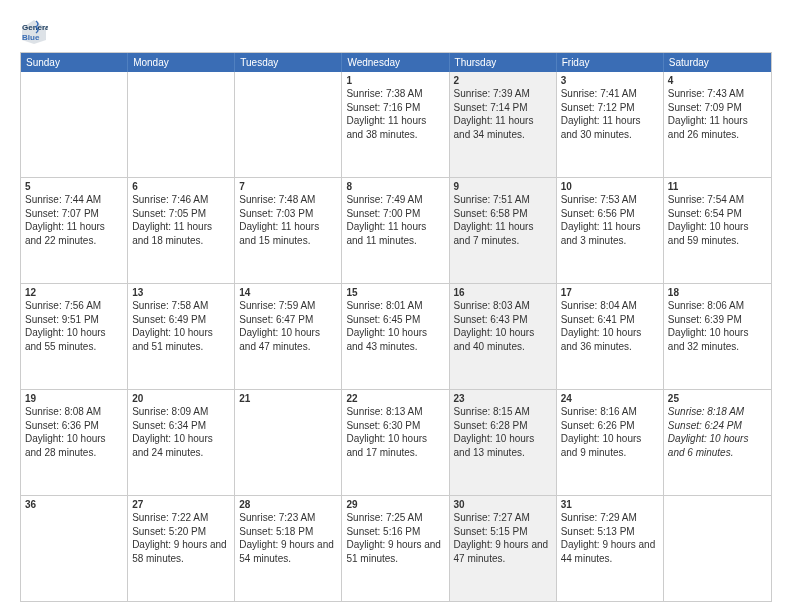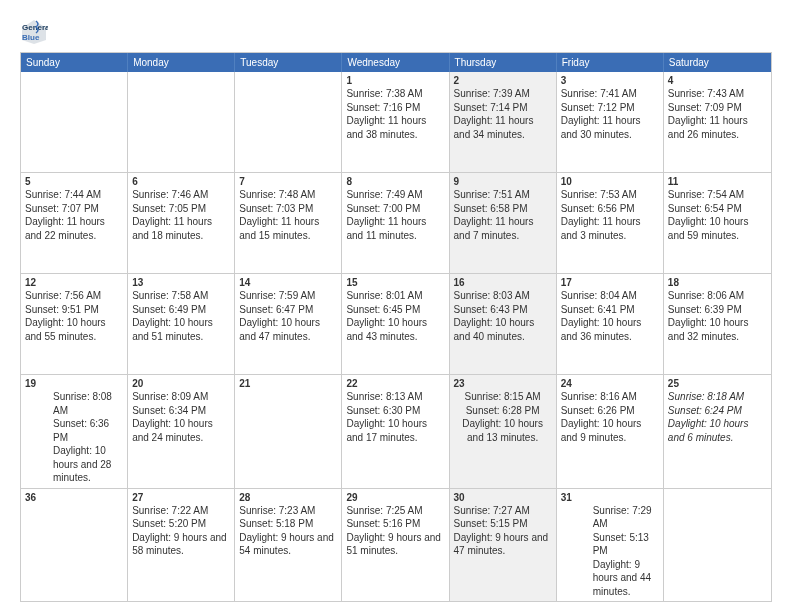--- a/index.html
+++ b/index.html
@@ -249,42 +249,42 @@
           <div class="cal-cell">
             <span class="day-num">18</span>
             <div class="cell-text" style="white-space: pre-line;">Sunrise: 8:06 AM
 Sunset: 6:39 PM
 Daylight: 10 hours and 32 minutes.</div>
           </div>
         </div>
         <div class="cal-row">
           <div class="cal-cell">
             <span class="day-num">19</span>
-            <div class="cell-text" style="white-space: pre-line; margin-left: 28px;">Sunrise: 8:08 AM
+            <div class="cell-text" style="white-space: pre-line;">Sunrise: 8:08 AM
 Sunset: 6:36 PM
 Daylight: 10 hours and 28 minutes.</div>
           </div>
           <div class="cal-cell">
             <span class="day-num">20</span>
             <div class="cell-text" style="white-space: pre-line;">Sunrise: 8:09 AM
 Sunset: 6:34 PM
 Daylight: 10 hours and 24 minutes.</div>
           </div>
           <div class="cal-cell">
             <span class="day-num">21</span>
           </div>
           <div class="cal-cell">
             <span class="day-num">22</span>
             <div class="cell-text" style="white-space: pre-line;">Sunrise: 8:13 AM
 Sunset: 6:30 PM
 Daylight: 10 hours and 17 minutes.</div>
           </div>
           <div class="cal-cell shaded">
             <span class="day-num">23</span>
-            <div class="cell-text" style="white-space: pre-line; text-align: center;">Sunrise: 8:15 AM
+            <div class="cell-text" style="white-space: pre-line;">Sunrise: 8:15 AM
 Sunset: 6:28 PM
 Daylight: 10 hours and 13 minutes.</div>
           </div>
           <div class="cal-cell">
             <span class="day-num">24</span>
             <div class="cell-text" style="white-space: pre-line;">Sunrise: 8:16 AM
 Sunset: 6:26 PM
 Daylight: 10 hours and 9 minutes.</div>
           </div>
           <div class="cal-cell">
@@ -317,21 +317,21 @@
 Daylight: 9 hours and 51 minutes.</div>
           </div>
           <div class="cal-cell shaded">
             <span class="day-num">30</span>
             <div class="cell-text" style="white-space: pre-line;">Sunrise: 7:27 AM
 Sunset: 5:15 PM
 Daylight: 9 hours and 47 minutes.</div>
           </div>
           <div class="cal-cell">
             <span class="day-num">31</span>
-            <div class="cell-text" style="white-space: pre-line; margin-left: 32px;">Sunrise: 7:29 AM
+            <div class="cell-text" style="white-space: pre-line;">Sunrise: 7:29 AM
 Sunset: 5:13 PM
 Daylight: 9 hours and 44 minutes.</div>
           </div>
           <div class="cal-cell empty"></div>
         </div>
       </div>
   </div>
 </div>
 
 </body></html>

